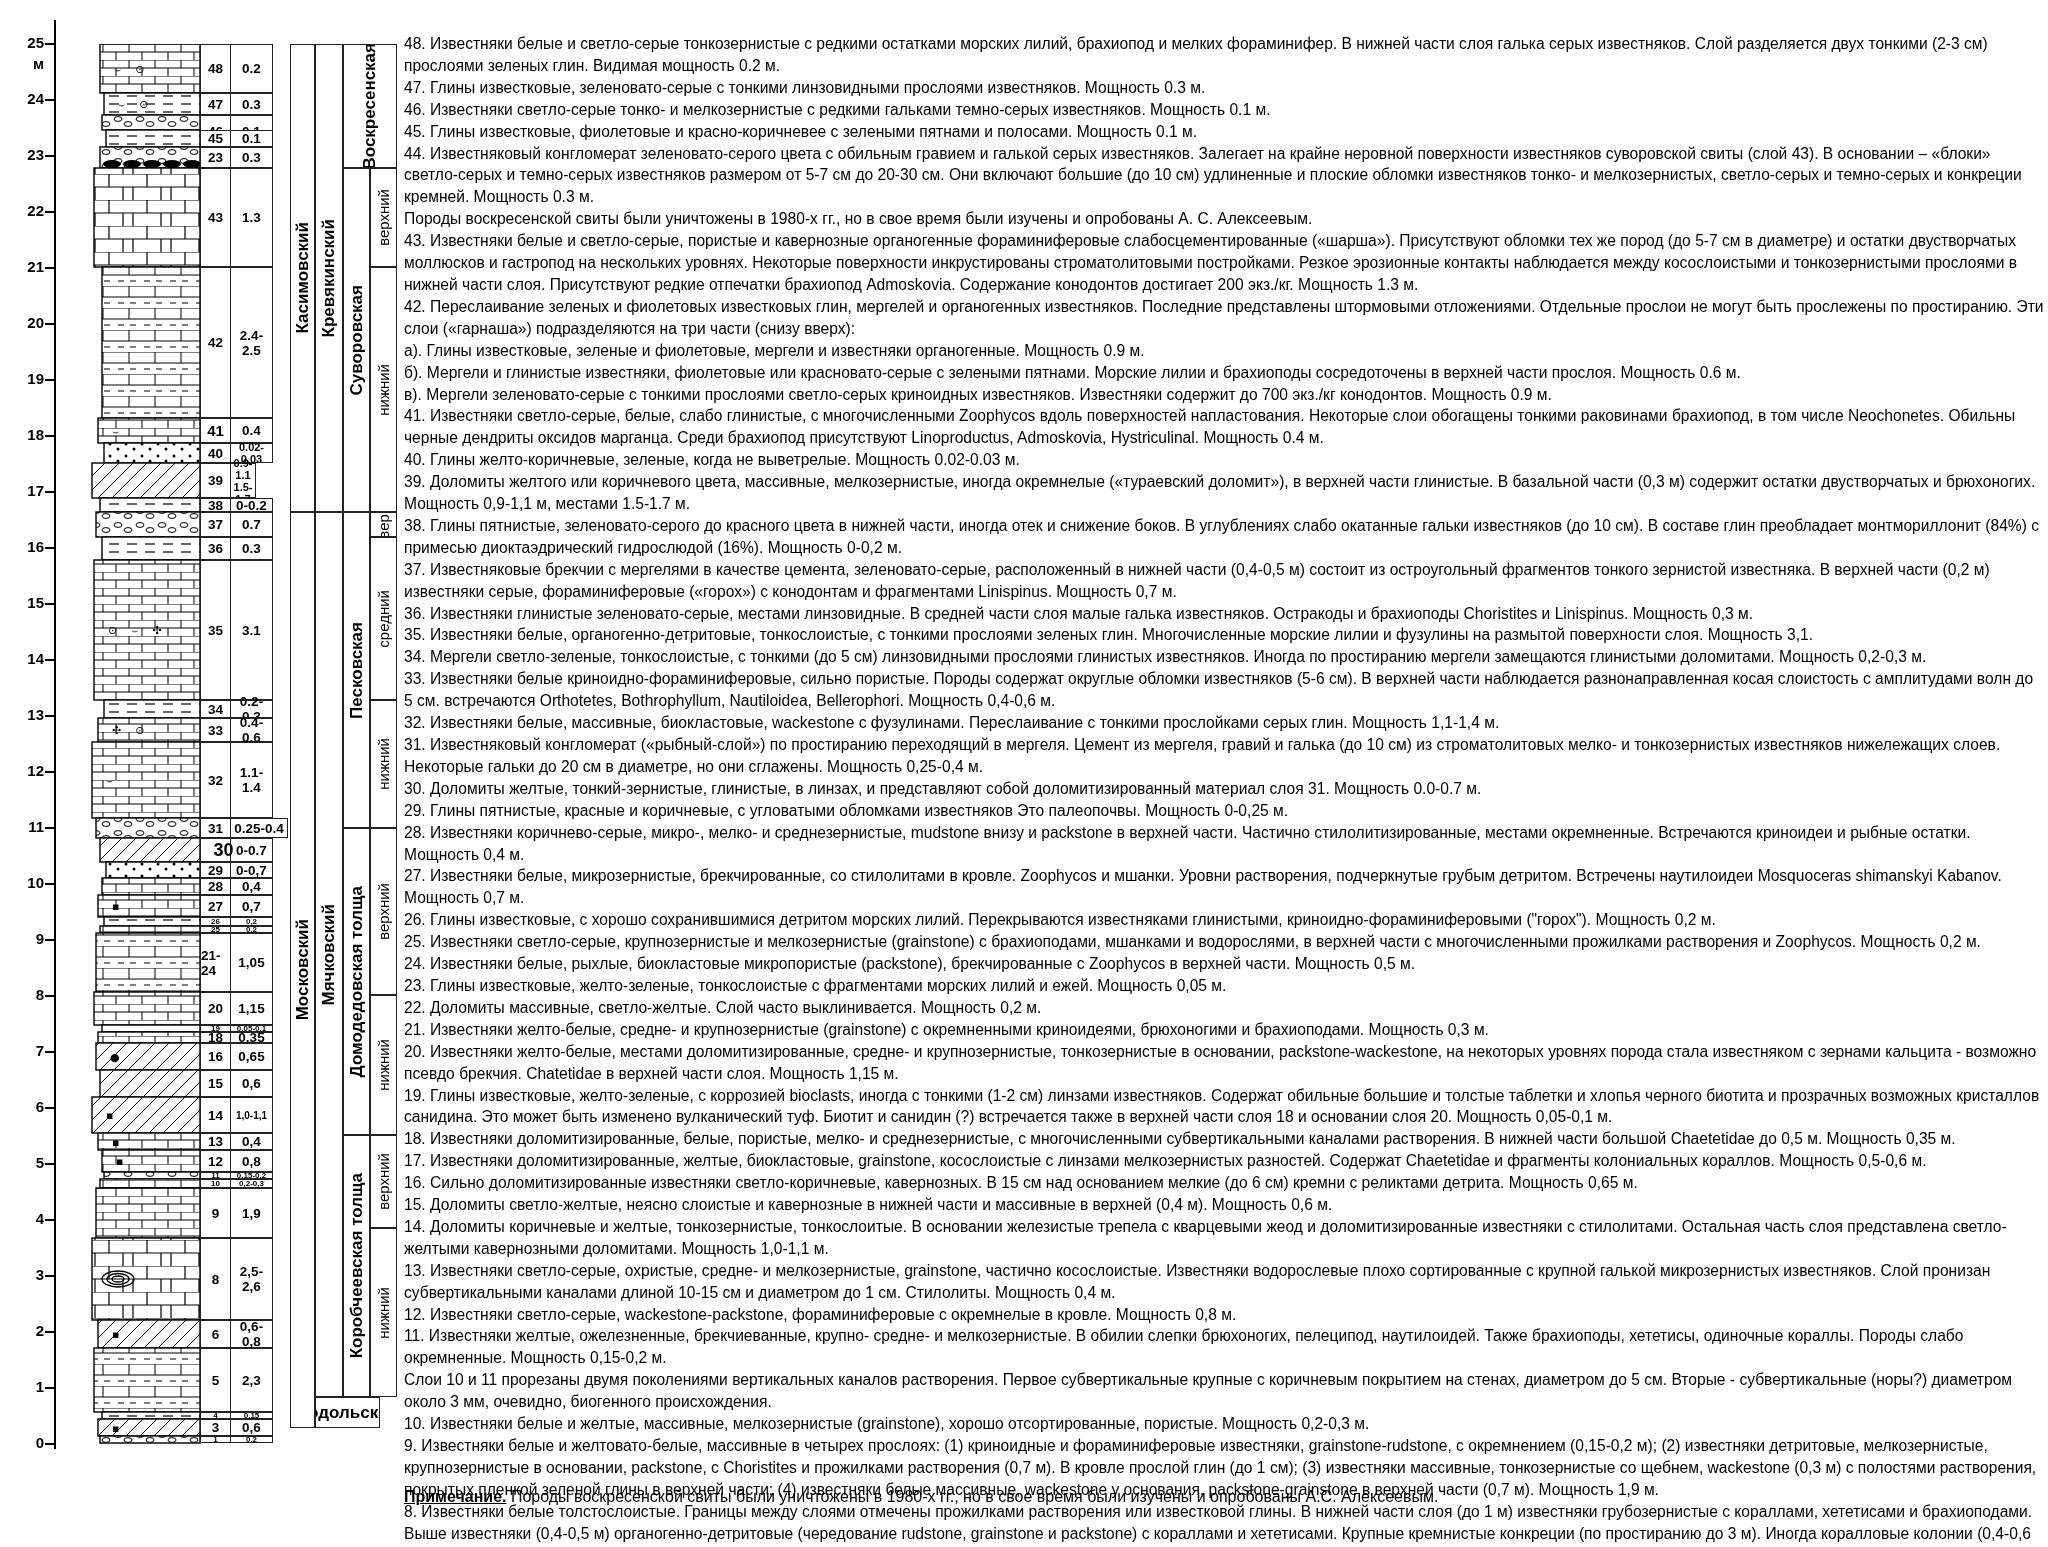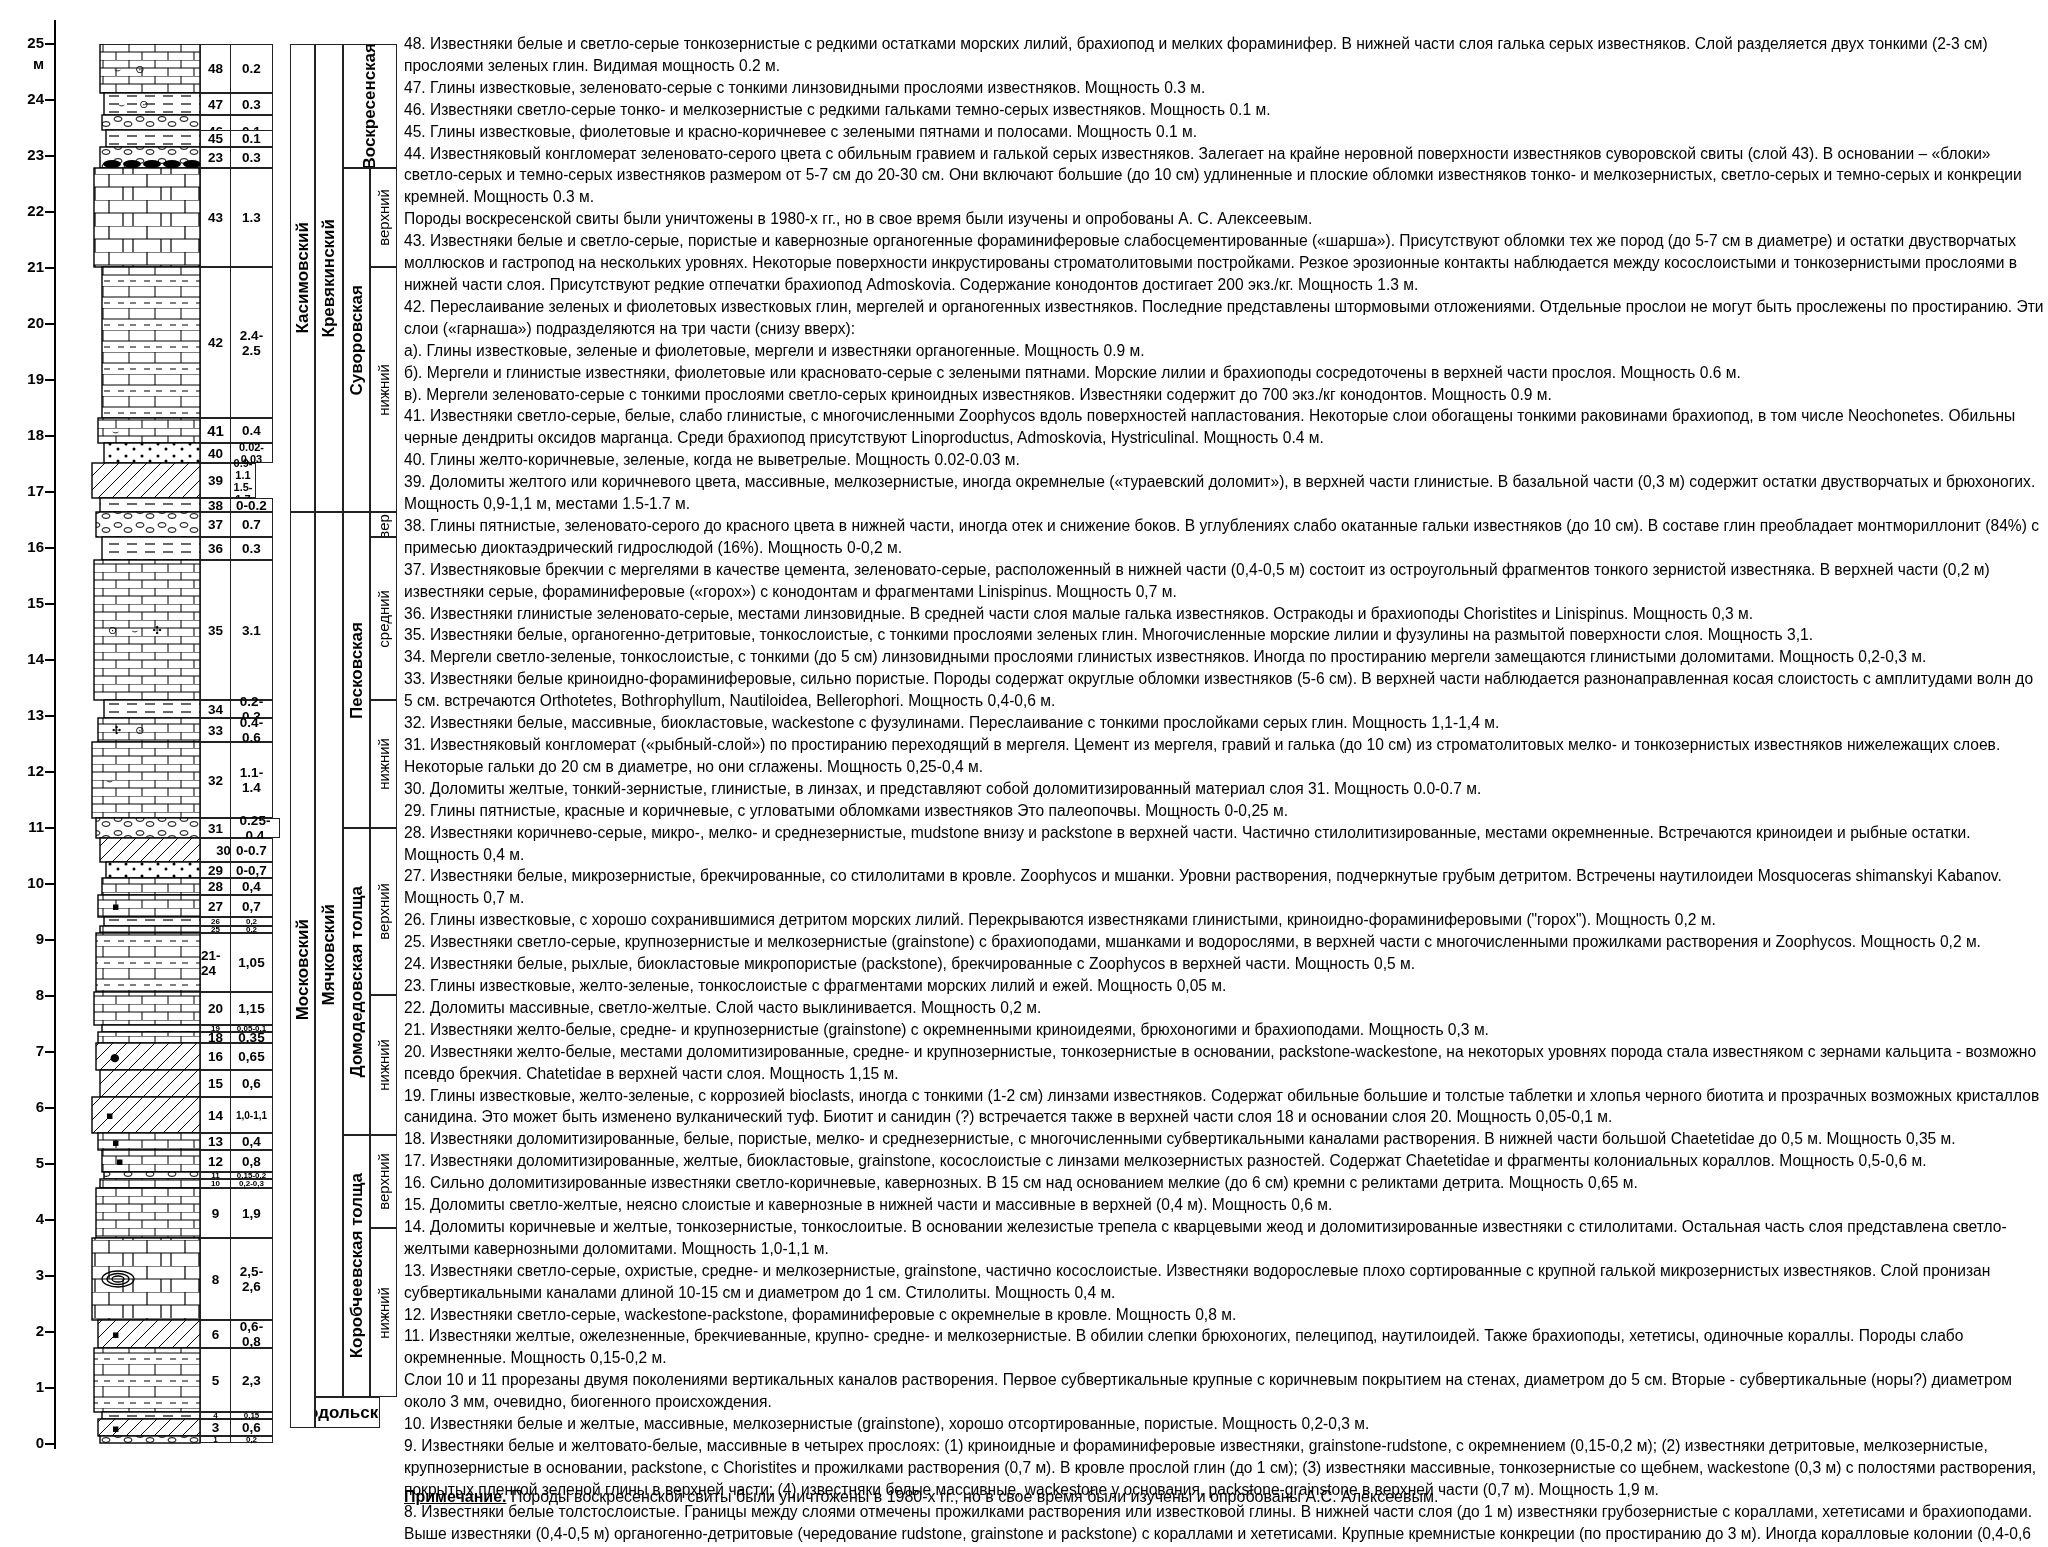--- a/index.html
+++ b/index.html
@@ -332,26 +332,26 @@
         <div class="lthick" style="font-size: 13.5px; text-align: center;">0.2-0.3</div>
       </div>
       <div class="lrow" style="left: 200px; top: 718px; width: 73px; height: 24px;">
         <div class="lnum" style="font-size: 13.5px;">33</div>
         <div class="lthick" style="font-size: 13.5px; text-align: center;">0.4-0.6</div>
       </div>
       <div class="lrow" style="left: 200px; top: 742px; width: 73px; height: 76px;">
         <div class="lnum" style="font-size: 13.5px;">32</div>
         <div class="lthick" style="font-size: 13.5px; text-align: center;">1.1-1.4</div>
       </div>
-      <div class="lrow" style="left: 200px; top: 818px; width: 80px; height: 20px;">
+      <div class="lrow" style="left: 200px; top: 818px; width: 88px; height: 20px;">
         <div class="lnum" style="font-size: 13.5px;">31</div>
         <div class="lthick" style="font-size: 13.5px; text-align: center;">0.25-0.4</div>
       </div>
       <div class="lrow" style="left: 200px; top: 838px; width: 73px; height: 24px;">
-        <div class="lnum" style="font-size: 13px; padding-left: 16px;">30</div>
+        <div class="lnum" style="font-size: 18px; padding-left: 16px;">30</div>
         <div class="lthick" style="font-size: 13.5px; text-align: center;">0-0.7</div>
       </div>
       <div class="lrow" style="left: 200px; top: 862px; width: 73px; height: 16px;">
         <div class="lnum" style="font-size: 13.5px;">29</div>
         <div class="lthick" style="font-size: 13.5px; text-align: center;">0-0,7</div>
       </div>
       <div class="lrow" style="left: 200px; top: 878px; width: 73px; height: 17px;">
         <div class="lnum" style="font-size: 13.5px;">28</div>
         <div class="lthick" style="font-size: 13.5px; text-align: center;">0,4</div>
       </div>

